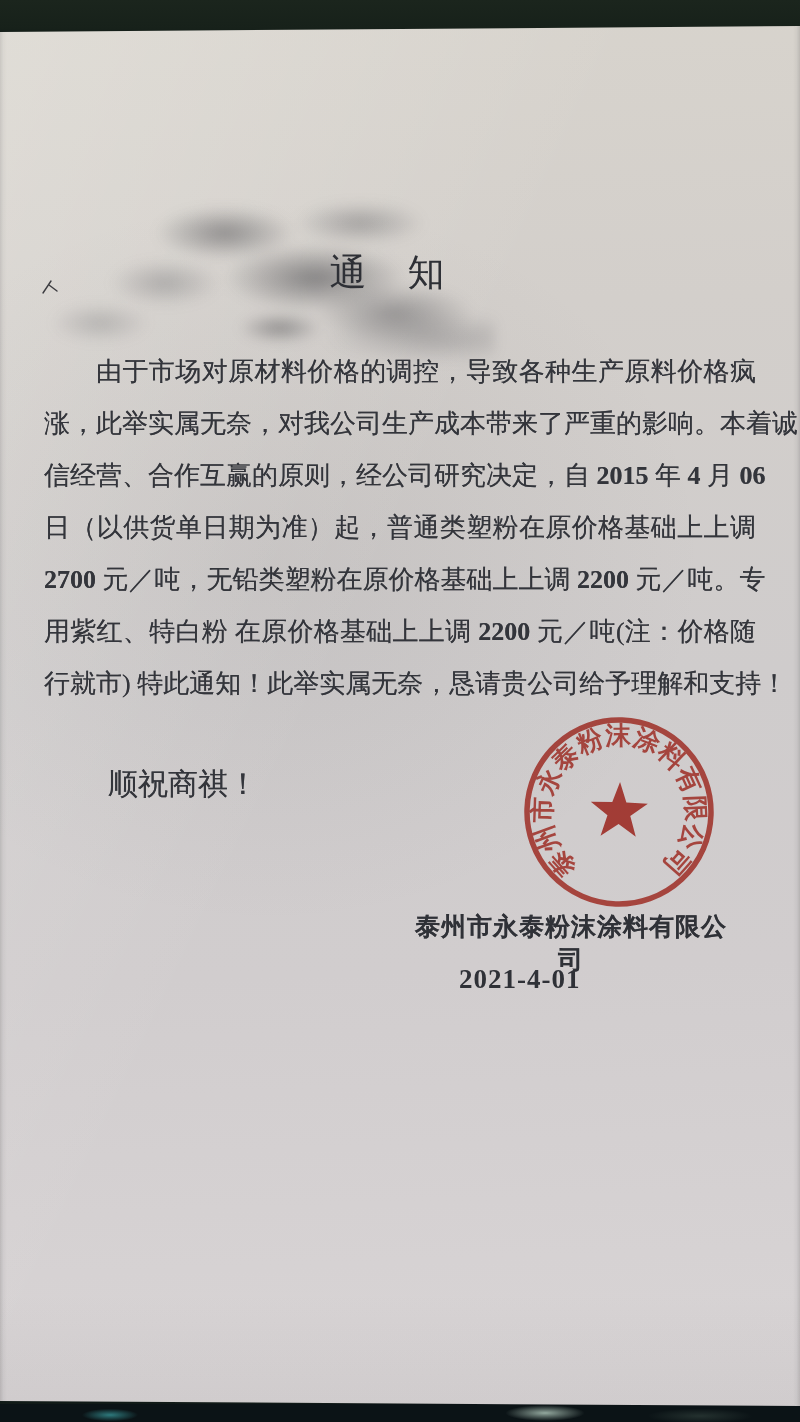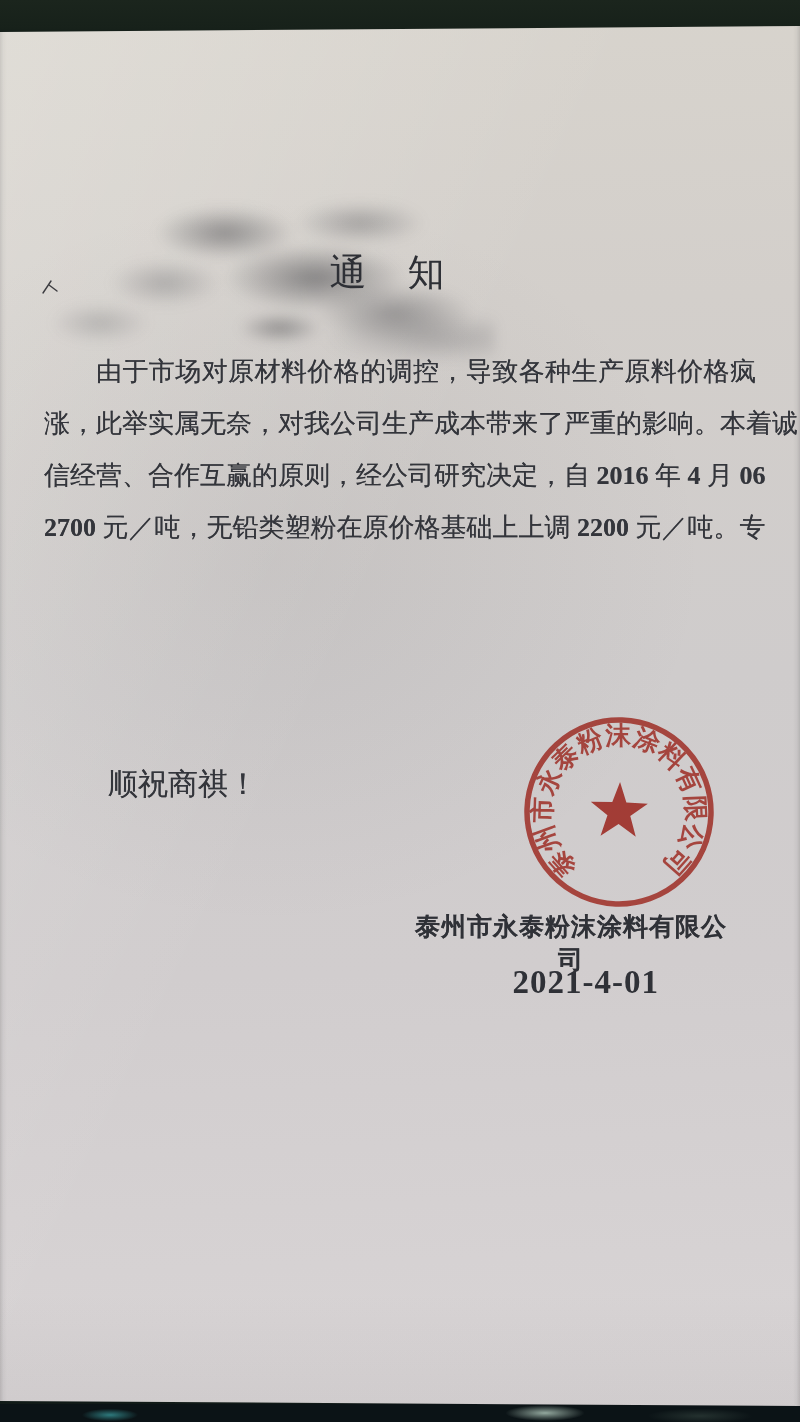--- a/index.html
+++ b/index.html
@@ -66,22 +66,22 @@
     position:absolute;left:519px;top:712px;width:200px;height:200px;
     mix-blend-mode:multiply;opacity:.92;transform:rotate(2deg);
   }
   .seal text{font-family:"Liberation Serif","DejaVu Serif",serif;font-weight:700;letter-spacing:.5px;}
   .company-name{
     position:absolute;left:404px;top:910px;width:334px;text-align:center;
     font-size:25px;font-weight:700;color:#2f3137;letter-spacing:1px;
     text-shadow:0 0 .6px rgba(47,49,55,.75);
   }
   .doc-date{
-    position:absolute;left:459px;top:964px;width:200px;text-align:right;
-    font-size:33px;font-weight:700;color:#2f3137;letter-spacing:1px;
+    position:absolute;left:459px;top:964px;width:200px;text-align:left;
+    font-size:27px;font-weight:700;color:#2f3137;letter-spacing:1px;
   }
 </style>
 </head>
 <body>
 
 <div class="photo">
 
   <div class="table-bottom"></div>
 
   <div class="paper">
@@ -90,22 +90,25 @@
 
     <svg class="pen-mark" width="22" height="20" viewBox="0 0 22 20">
       <path d="M 11 3 L 3 15 M 9 7 L 17 13" stroke="#3c3c40" stroke-width="1.4" fill="none" stroke-linecap="round"></path>
     </svg>
 
     <div class="doc-title">通　知</div>
 
     <div class="notice-body">
         <p class="body-line autonum">由于市场对原材料价格的调控，导致各种生产原料价格疯</p>
         <p class="body-line autonum">涨，此举实属无奈，对我公司生产成本带来了严重的影响。本着诚</p>
-        <p class="body-line autonum">信经营、合作互赢的原则，经公司研究决定，自 <b>2016</b> 年 <b>4</b> 月 <b>06</b></p>
+        <p class="body-line autonum">信经营、合作互赢的原则，经公司研究决定，自 <b>2015</b> 年 <b>4</b> 月 <b>06</b></p>
+        <p class="body-line autonum">日（以供货单日期为准）起，普通类塑粉在原价格基础上上调</p>
         <p class="body-line autonum"><b>2700</b> 元／吨，无铅类塑粉在原价格基础上上调 <b>2200</b> 元／吨。专</p>
+        <p class="body-line autonum">用紫红、特白粉 在原价格基础上上调 <b>2200</b> 元／吨(注：价格随</p>
+        <p class="body-line autonum">行就市) 特此通知！此举实属无奈，恳请贵公司给予理解和支持！</p>
       </div>
 
     <div class="closing autonum">顺祝商祺！</div>
 
     <svg class="seal" viewBox="0 0 200 200">
       <defs>
         <path id="sealArc" d="M 61 155.7 A 68 68 0 1 1 139 155.7" fill="none"></path>
       </defs>
       <circle cx="100" cy="100" r="92" fill="none" stroke-width="5.5" stroke="#c7473e"></circle>
       <polygon points="100,70 107.05,90.29 128.53,90.73 111.41,103.71 117.63,124.27 100,112 82.37,124.27 88.59,103.71 71.47,90.73 92.95,90.29" fill="#c23b33"></polygon>

